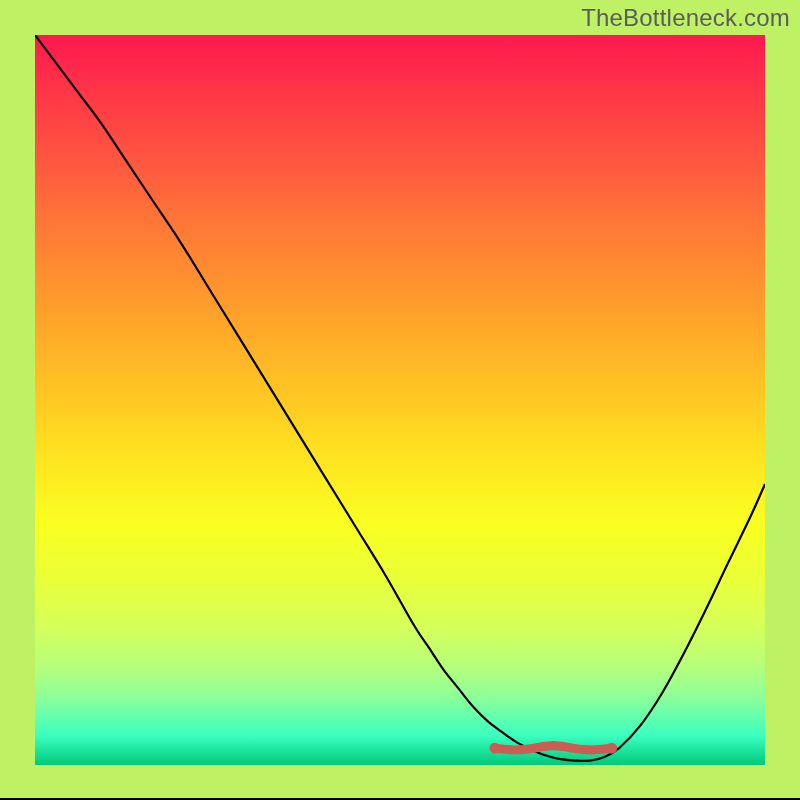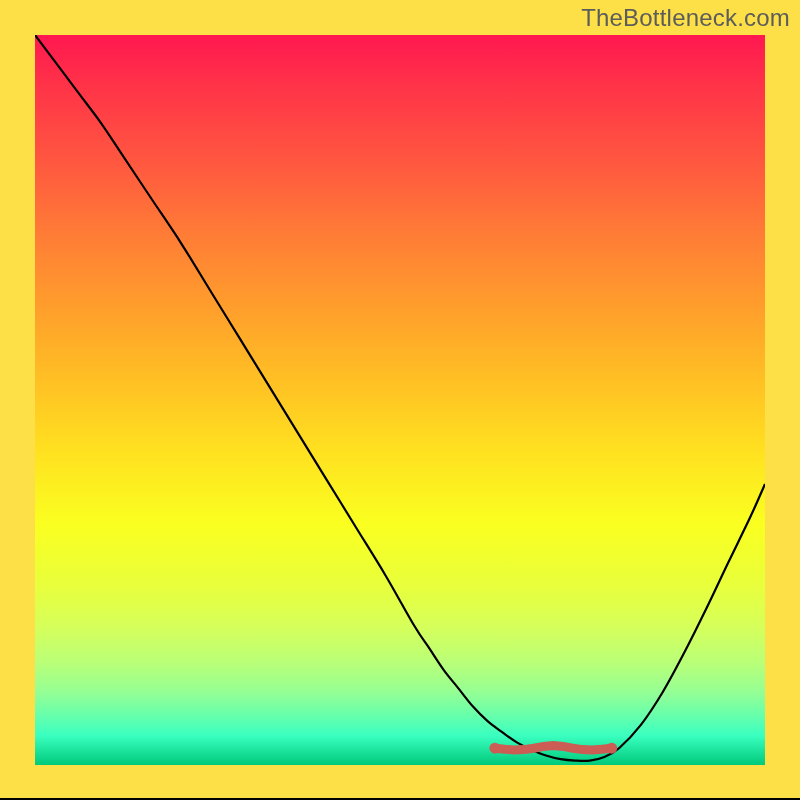--- a/index.html
+++ b/index.html
@@ -1,21 +1,21 @@
 <!DOCTYPE html>
 <html><head>
 <meta charset="utf-8">
 <style>
   * { margin: 0; padding: 0; box-sizing: border-box; }
   html, body { width: 800px; height: 800px; overflow: hidden; background: #000; }
   .frame {
     position: relative;
     width: 800px;
     height: 798px;
-    background: #fde047;
+    background: #bef264;
   }
   .watermark {
     position: absolute;
     top: 4px;
     right: 10px;
     font-family: Arial, Helvetica, sans-serif;
     font-size: 24px;
     font-weight: 500;
     color: #5c5c5c;
     letter-spacing: 0.2px;

